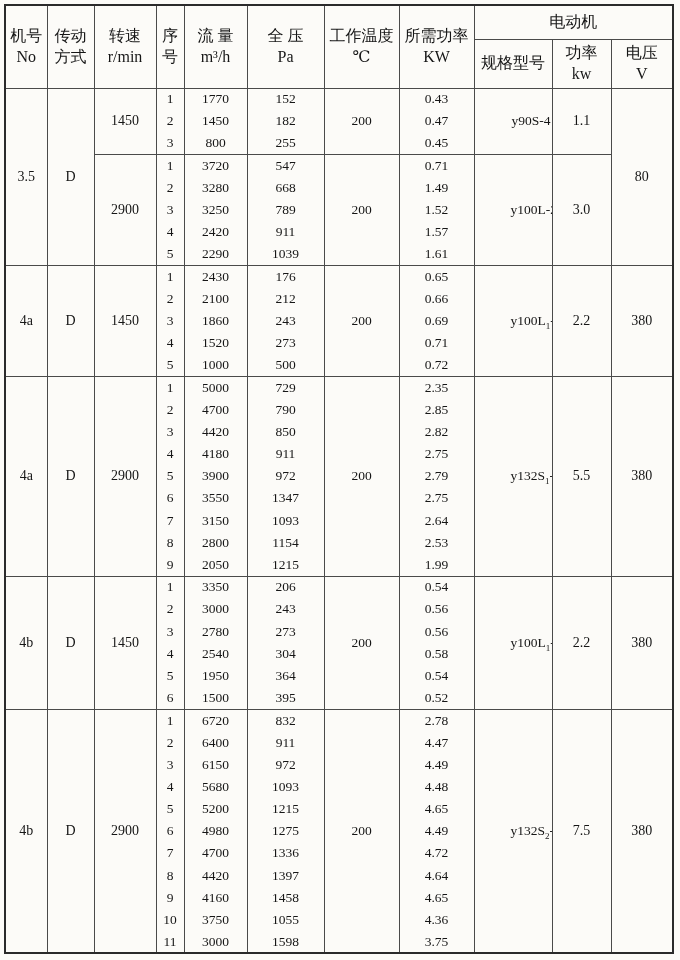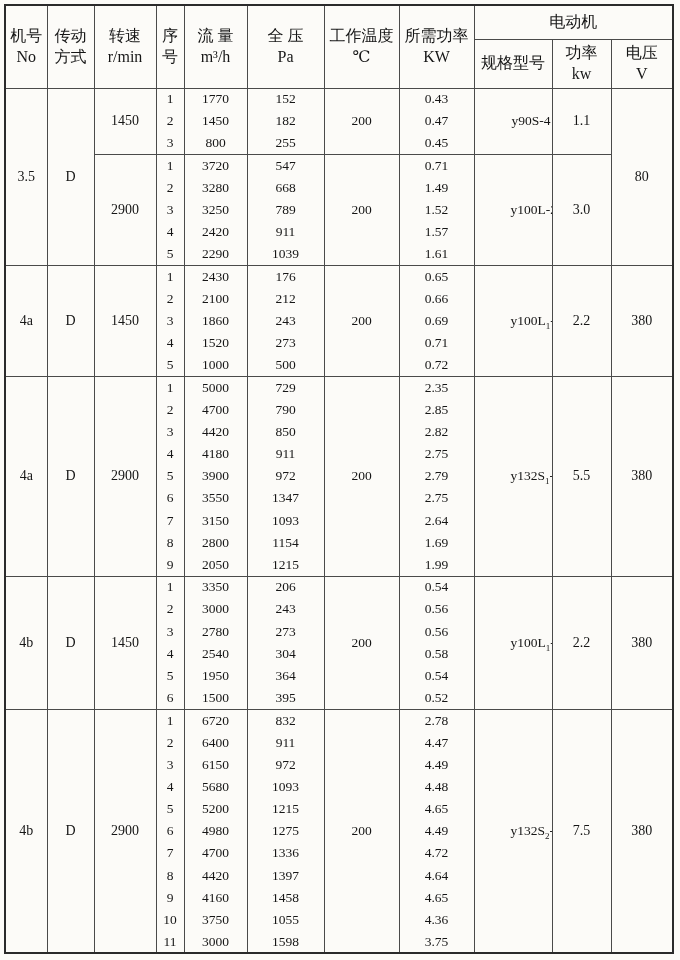--- a/index.html
+++ b/index.html
@@ -257,21 +257,21 @@
         <tr>
           <td class="c-serial">7</td>
           <td class="c-flow">3150</td>
           <td class="c-pressure">1093</td>
           <td class="c-reqpower">2.64</td>
         </tr>
         <tr>
           <td class="c-serial">8</td>
           <td class="c-flow">2800</td>
           <td class="c-pressure">1154</td>
-          <td class="c-reqpower">1.69</td>
+          <td class="c-reqpower">2.53</td>
         </tr>
         <tr>
           <td class="c-serial">9</td>
           <td class="c-flow">2050</td>
           <td class="c-pressure">1215</td>
           <td class="c-reqpower">1.99</td>
         </tr>
         <tr class="section-start">
           <td rowspan="6" class="c-machine">4b</td>
           <td rowspan="6" class="c-drive">D</td>

